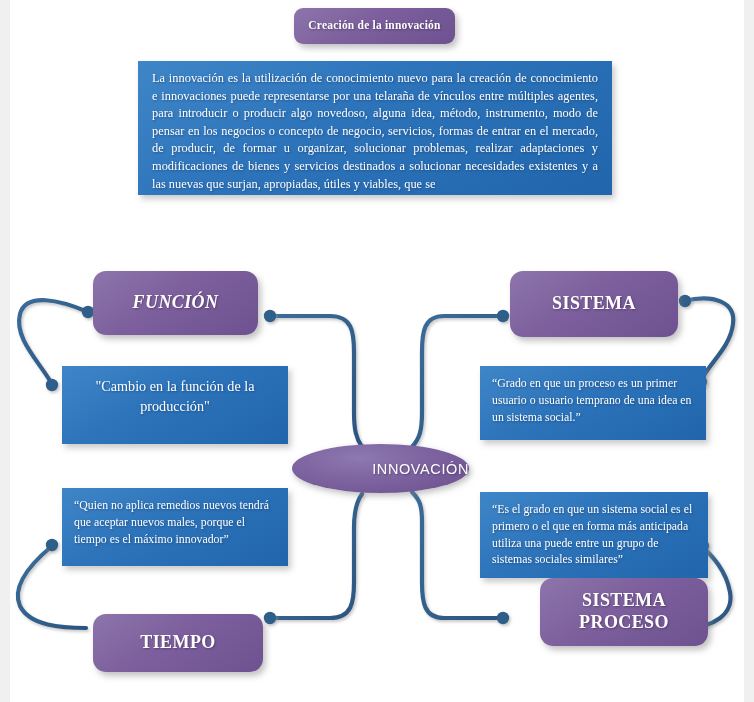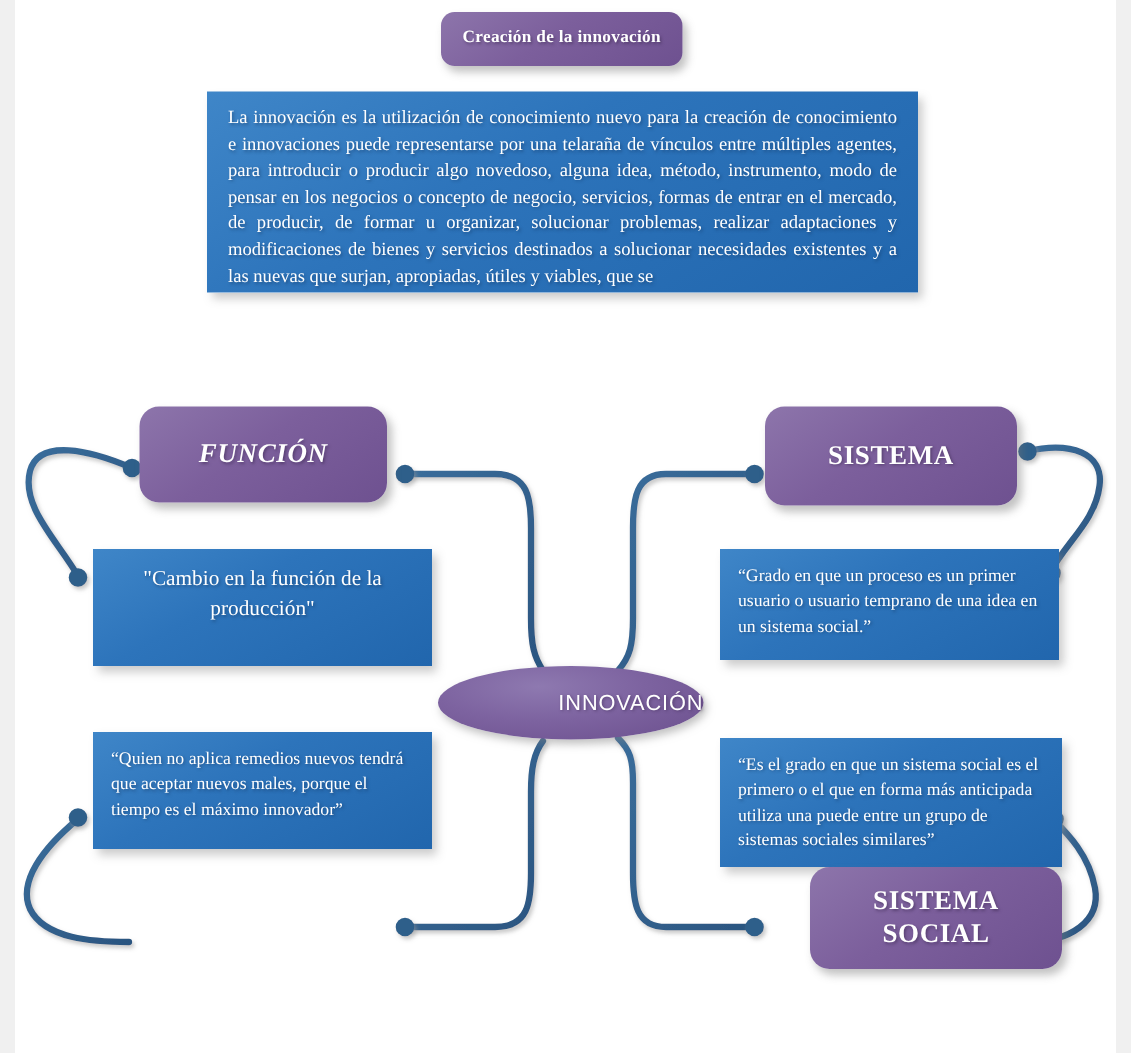--- a/index.html
+++ b/index.html
@@ -198,24 +198,27 @@
     <span>“Grado en que un proceso es un primer usuario o usuario temprano de una idea en un sistema social.”</span>
   </div>
 
   <div id="oval-innovacion">
     <span>INNOVACIÓN</span>
   </div>
 
   <div class="qbox" id="qbox-tiempo">
     <span>“Quien no aplica remedios nuevos tendrá que aceptar nuevos males, porque el tiempo es el máximo innovador”</span>
   </div>
+  <div class="node" id="node-tiempo">
+    <span>TIEMPO</span>
+  </div>
 
   <div class="qbox" id="qbox-sistema">
     <span>“Es el grado en que un sistema social es el primero o el que en forma más anticipada utiliza una puede entre un grupo de sistemas sociales similares”</span>
   </div>
   <div class="node" id="node-sistema">
     <div>
       <span class="node-lines">SISTEMA</span>
-      <span class="node-lines">SOCIAL</span>
+      <span class="node-lines">PROCESO</span>
     </div>
   </div>
 
 </div>
 
 </body></html>

